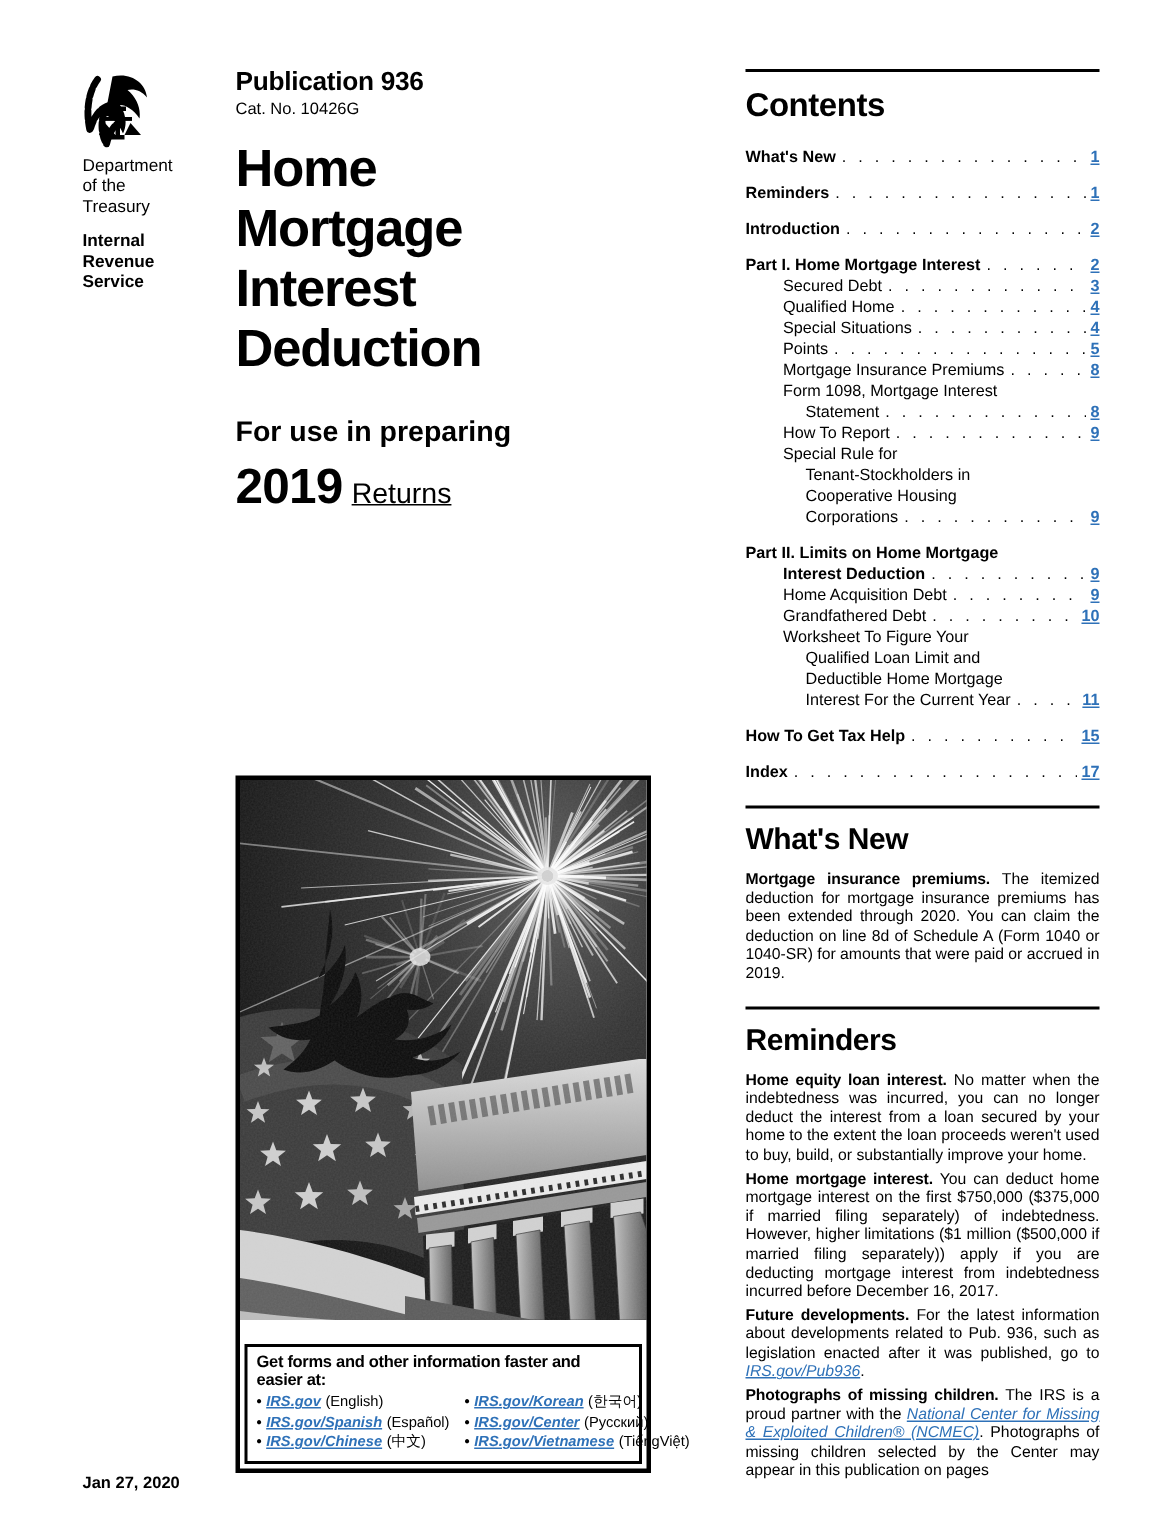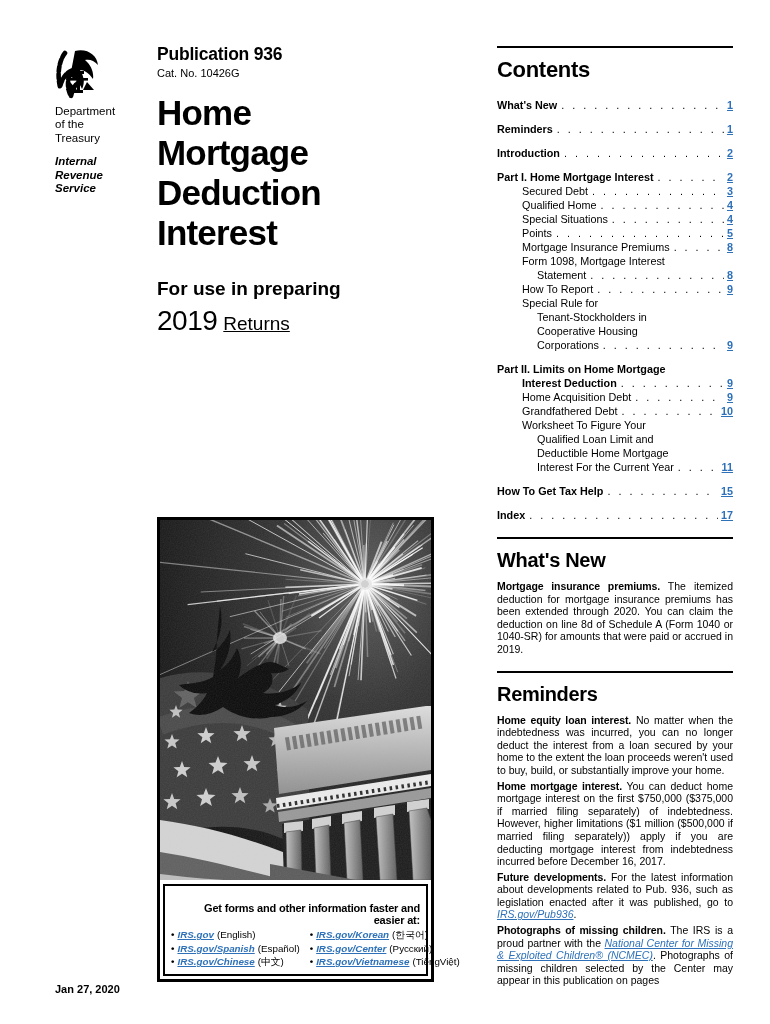--- a/index.html
+++ b/index.html
@@ -7,36 +7,36 @@
     width:770px;height:1024px;background:#ffffff;color:#000;
     font-family:"Liberation Sans","DejaVu Sans",sans-serif;
     position:relative;overflow:hidden;
     --link:#2e71b8;
   }
   a{color:var(--link);}
   
   .agency-rail{position:absolute;left:55px;top:50px;width:96px;}
   .irs-logo svg{width:44px;height:50px;display:block;}
   .dept{font-size:11.5px;line-height:13.4px;margin-top:5px;}
-  .svc{font-size:11.5px;line-height:13.4px;margin-top:10px;font-weight:bold;font-style:italic;}
+  .svc{font-size:11.5px;line-height:13.4px;margin-top:10px;font-weight:bold;}
   .dept span,.svc span{display:block;}
   
   .mid-col{position:absolute;left:157px;top:44px;width:284px;}
   .pub{font-size:17.5px;font-weight:bold;letter-spacing:-.2px;}
   .catno{font-size:11px;margin-top:2px;}
   .doc-title{font-size:35px;line-height:40px;font-weight:bold;letter-spacing:-.8px;margin-top:14px;}
   .doc-title span{display:block;}
   .foruse{font-size:19px;margin-top:25px;font-weight:bold;}
   .yearline{margin-top:5px;display:flex;align-items:baseline;}
-  .year{font-size:28px;font-weight:normal;letter-spacing:-.5px;}
+  .year{font-size:33px;font-weight:bold;letter-spacing:-.5px;}
   .returns{font-size:19px;margin-left:6px;text-decoration:underline;}
   
   .cover{position:absolute;left:157px;top:517px;width:271px;border:3px solid #000;background:#fff;}
   .cover svg{display:block;}
-  .infobox{margin:4px 3px 3px 3px;border:2px solid #000;padding:16px 6px 5px 6px;text-align:right;}
+  .infobox{margin:16px 3px 3px 3px;border:2px solid #000;padding:4px 6px 5px 6px;}
   .box-title{font-size:11px;font-weight:bold;letter-spacing:-.2px;}
   .box-cols{display:flex;gap:10px;margin-top:2px;}
   .box-col{list-style:none;margin:0;padding:0;font-size:9.8px;line-height:13.6px;white-space:nowrap;}
   .box-col li{display:flex;align-items:baseline;}
   .bullet{font-weight:bold;margin-right:3px;}
   .box-link{font-style:italic;font-weight:bold;text-decoration:underline;margin-right:3px;}
   
   .right-col{position:absolute;left:497px;top:46px;width:236px;}
   .rule{border-top:2px solid #000;}
   .contents-h{font-size:22px;font-weight:bold;margin:9px 0 15px 0;letter-spacing:-.3px;}
@@ -86,22 +86,22 @@
     <span>Service</span>
   </div>
 </aside>
 
 <main class="mid-col">
   <div class="pub">Publication 936</div>
   <div class="catno">Cat. No. 10426G</div>
   <h1 class="doc-title">
     <span>Home</span>
     <span>Mortgage</span>
+    <span>Interest</span>
     <span>Deduction</span>
-    <span>Interest</span>
   </h1>
   <div class="foruse">For use in preparing</div>
   <div class="yearline">
     <span class="year">2019</span>
     <span class="returns">Returns</span>
   </div>
 </main>
 
 <figure class="cover" style="margin:0">
   <svg width="271" height="360" viewBox="0 0 271 360" xmlns="http://www.w3.org/2000/svg">

